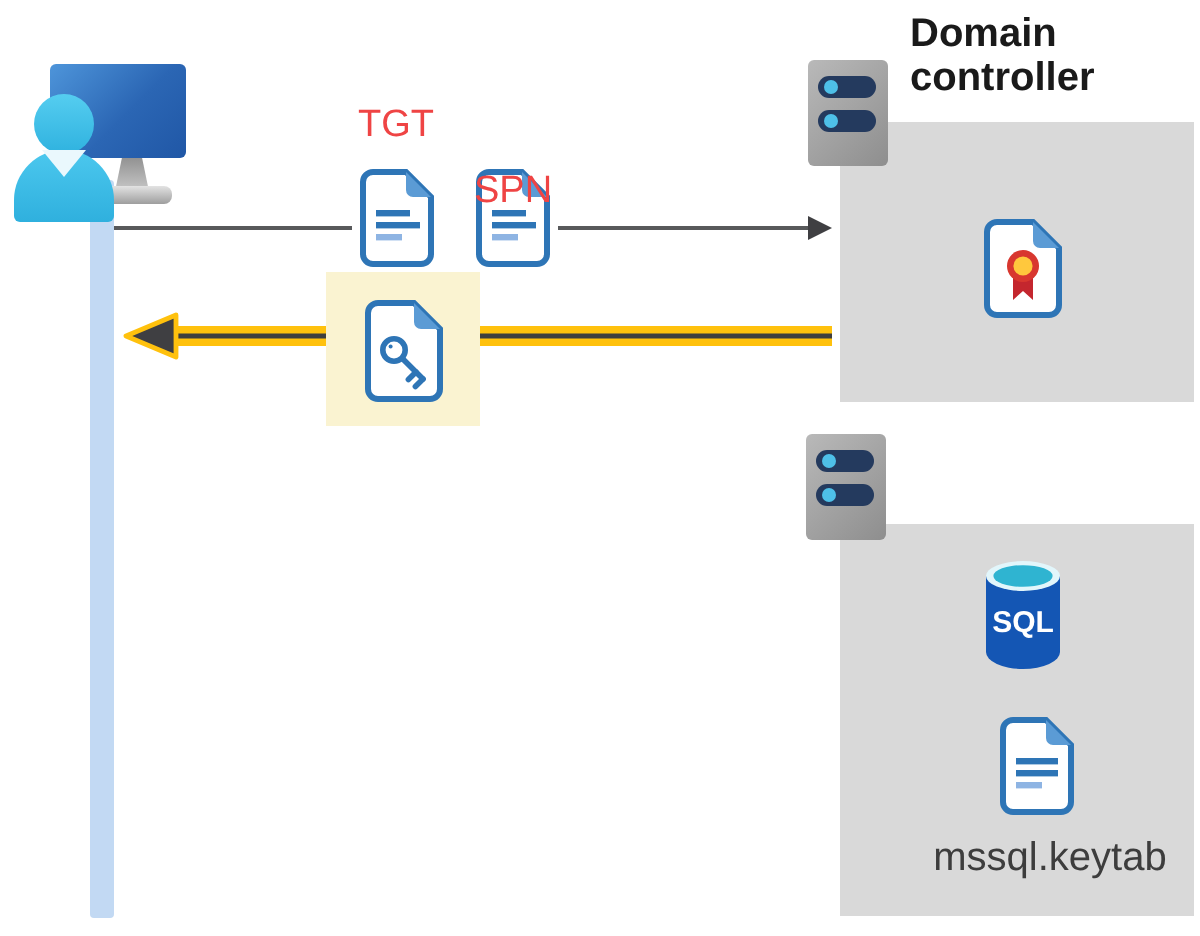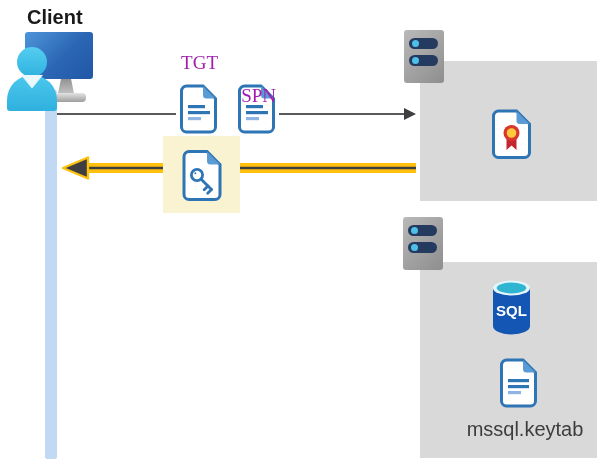--- a/index.html
+++ b/index.html
@@ -1,20 +1,20 @@
 <!DOCTYPE html>
 <html><head>
 <meta charset="utf-8">
 <style>
   html,body{margin:0;padding:0;background:#fff;}
   #canvas{position:relative;width:600px;height:468px;background:#ffffff;overflow:hidden;
           font-family:"Liberation Sans",sans-serif;}
   .abs{position:absolute;}
   .title{font-weight:bold;font-size:20px;color:#1a1a1a;line-height:22px;z-index:5;}
-  .small-label{font-size:19px;color:#a21caf;z-index:5;text-align:right;font-family:Liberation Serif, serif;}
+  .small-label{font-size:19px;color:#ef4444;z-index:5;text-align:left;}
   .keytab{font-size:20px;color:#3d3d3d;text-align:center;z-index:5;}
   .graybox{background:#d9d9d9;z-index:1;}
   .timeline{left:45px;top:90px;width:12px;height:369px;background:#c2d9f3;border-radius:2px;z-index:1;}
   .yellowbox{left:163px;top:136px;width:77px;height:77px;background:#faf3d1;z-index:3;}
   .whitemask{left:176px;top:80px;width:103px;height:56px;background:#ffffff;z-index:3;}
   .icon{z-index:4;}
   
   .monitor{left:25px;top:32px;width:68px;height:47px;border-radius:3px;
            background:linear-gradient(135deg,#4e95da 0%,#2b66b4 55%,#2057a6 100%);z-index:3;}
   .stand-neck{left:55px;top:78px;width:22px;height:17px;
@@ -52,21 +52,20 @@
 
   <svg class="abs" style="left:60px;top:155px;z-index:2;" width="357" height="26" viewBox="0 0 357 26">
     <line x1="24" y1="13" x2="356" y2="13" stroke="#ffc10d" stroke-width="10"></line>
     <line x1="26" y1="13" x2="356" y2="13" stroke="#3e3e3e" stroke-width="2.4"></line>
     <polygon points="28,2.5 3,13 28,23.5" fill="#3f3f42" stroke="#ffc10d" stroke-width="2.4" stroke-linejoin="round"></polygon>
   </svg>
 
   <div class="abs whitemask"></div>
   <div class="abs yellowbox"></div>
 
-  <div class="abs title" style="left:27px;top:6px;">Client</div>
   <div class="abs monitor"></div>
   <div class="abs stand-neck"></div>
   <div class="abs stand-base"></div>
   <div class="abs person-head"></div>
   <div class="abs person-body"></div>
   <div class="abs person-collar"></div>
 
   <div class="abs small-label" style="left:179px;top:52px;width:39px;">TGT</div>
   <div class="abs small-label" style="left:237px;top:52px;width:39px;margin-top:33px;">SPN</div>
 
@@ -91,20 +90,21 @@
     <path d="M26 2.5 L39 15.5 H29.5 a3.5 3.5 0 0 1 -3.5 -3.5 Z" fill="#5b9bd5"></path>
     <g stroke="#2e75b6" stroke-width="2.8" fill="none" stroke-linecap="round">
       <circle cx="16" cy="26" r="5.6"></circle>
       <circle cx="14.3" cy="24.3" r="1" fill="#2e75b6" stroke="none"></circle>
       <path d="M20.2 30.2 L30.5 40.5"></path>
       <path d="M27 37 L23.2 40.8"></path>
       <path d="M30.5 40.5 L26.7 44.3"></path>
     </g>
   </svg>
 
+  <div class="abs title" style="left:455px;top:6px;width:145px;">Domain controller</div>
   <div class="abs server" style="left:404px;top:30px;">
     <div class="pill" style="top:8px;">
         <div class="dot"></div>
       </div>
     <div class="pill" style="top:25px;">
         <div class="dot"></div>
       </div>
   </div>
 
   <svg class="abs icon" style="left:491px;top:109px;" width="41" height="51" viewBox="0 0 41 51">

